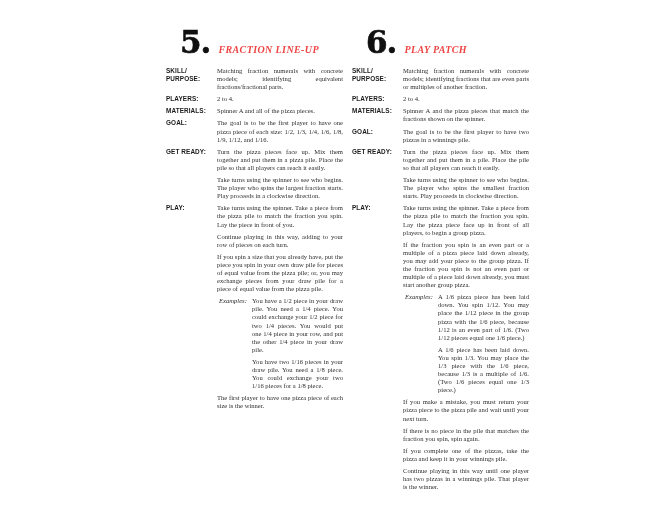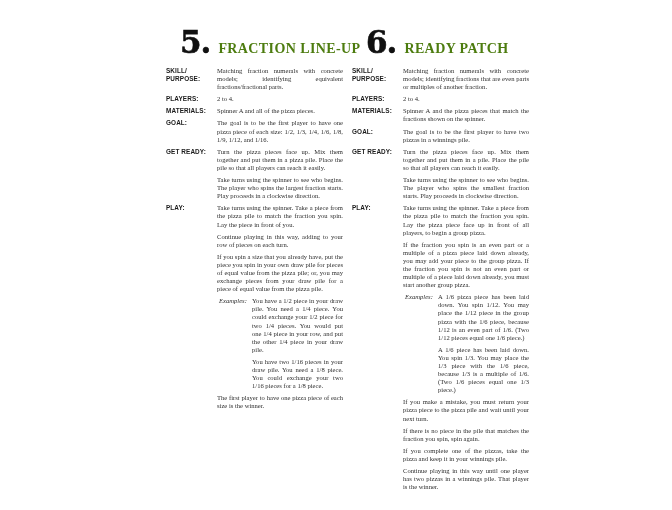--- a/index.html
+++ b/index.html
@@ -34,24 +34,25 @@
     font-weight: bold;
     font-size: 31px;
     line-height: 1;
     letter-spacing: -1px;
     color: #101010;
     -webkit-text-stroke: 0.6px #101010;
   }
   .game-title {
     font-family: "Liberation Serif", serif;
     font-weight: bold;
-    font-size: 14px;
+    font-size: 10px;
     letter-spacing: 0.4px;
     margin: 0;
-    color: #4d7c0f;
+    color: #ef4444;
+    font-style: italic;
   }
 
   .row {
     display: grid;
     grid-template-columns: 51px 1fr;
     margin-bottom: 4px;
   }
   .row.gap-top { margin-top: 2px; }
 
   .lbl {
@@ -154,21 +155,21 @@
           <p class="ex-par">You have two 1/16 pieces in your draw pile. You need a 1/8 piece. You could exchange your two 1/16 pieces for a 1/8 piece.</p>
         </div>
         <p class="par">The first player to have one pizza piece of each size is the winner.</p>
       </div>
     </div>
   </div>
 
   <div class="column col-right">
     <div class="game-header">
       <span class="game-number">6.</span>
-      <span class="game-title">READY PATCH</span>
+      <span class="game-title">PLAY PATCH</span>
     </div>
 
     <div class="row">
       <div class="lbl">
         <span class="lbl-line">SKILL/</span>
         <span class="lbl-line">PURPOSE:</span>
       </div>
       <div class="txt">
         <p class="par">Matching fraction numerals with concrete models; identifying fractions that are even parts or multiples of another fraction.</p>
       </div>

